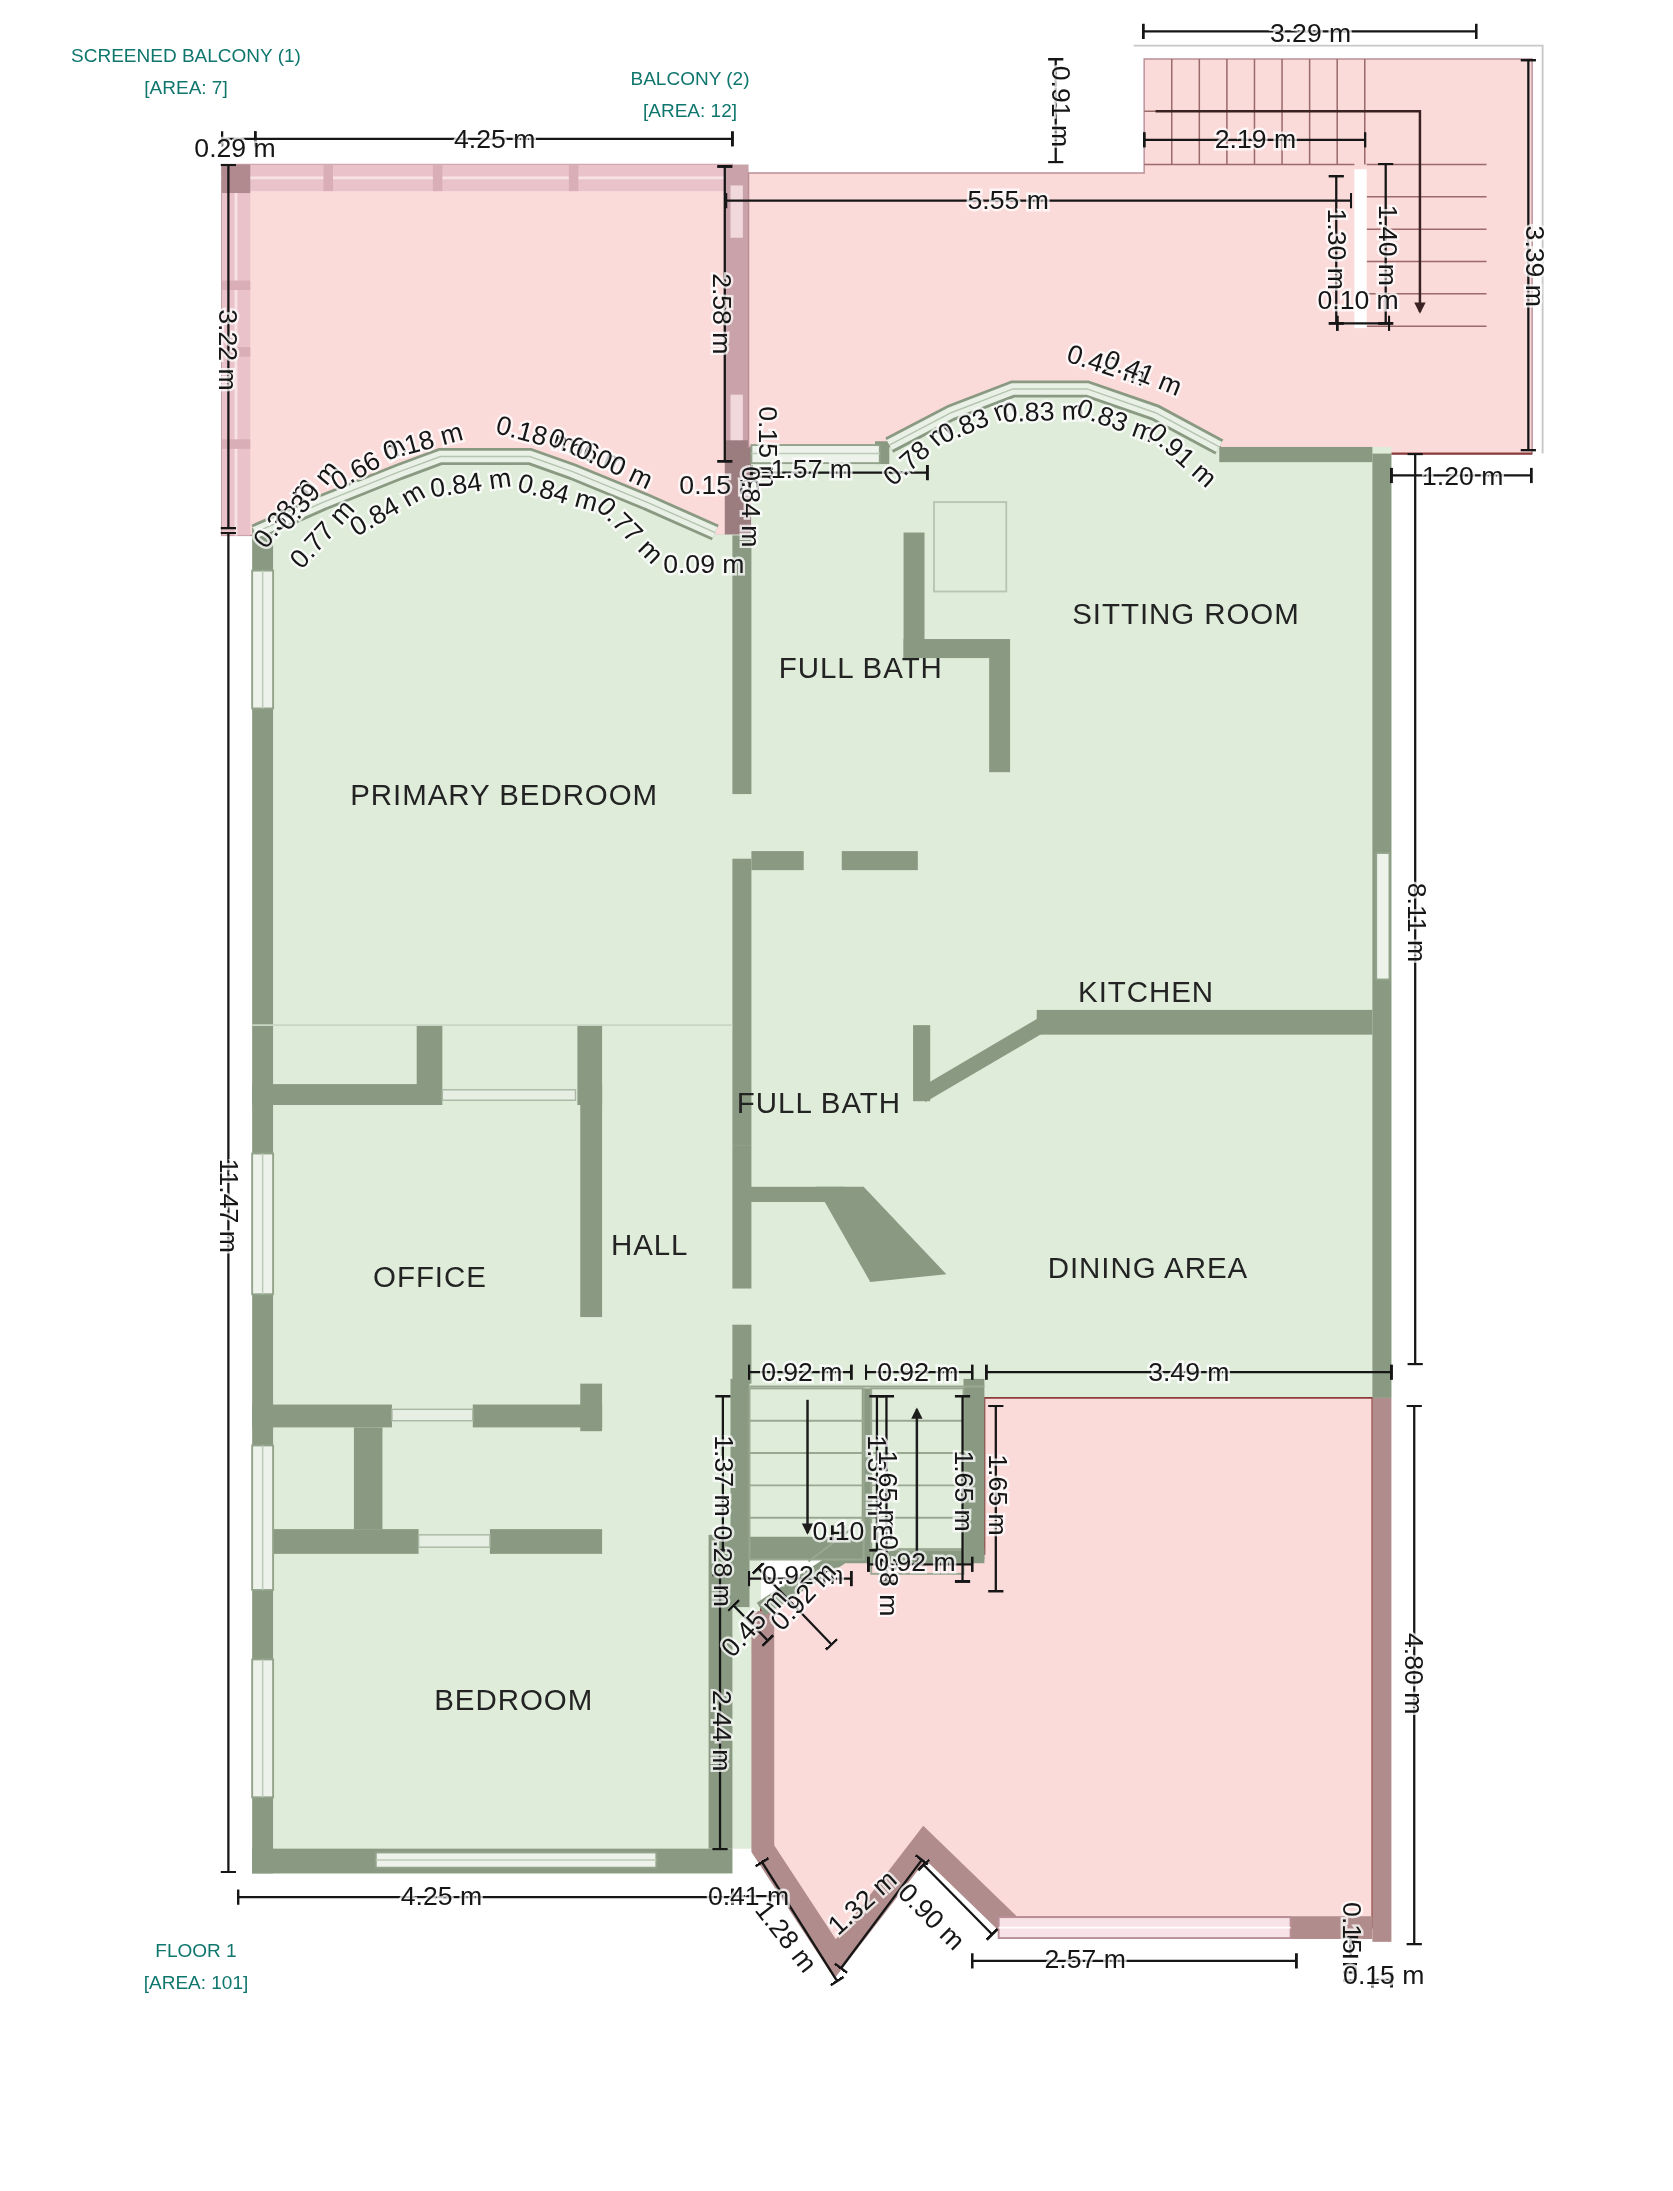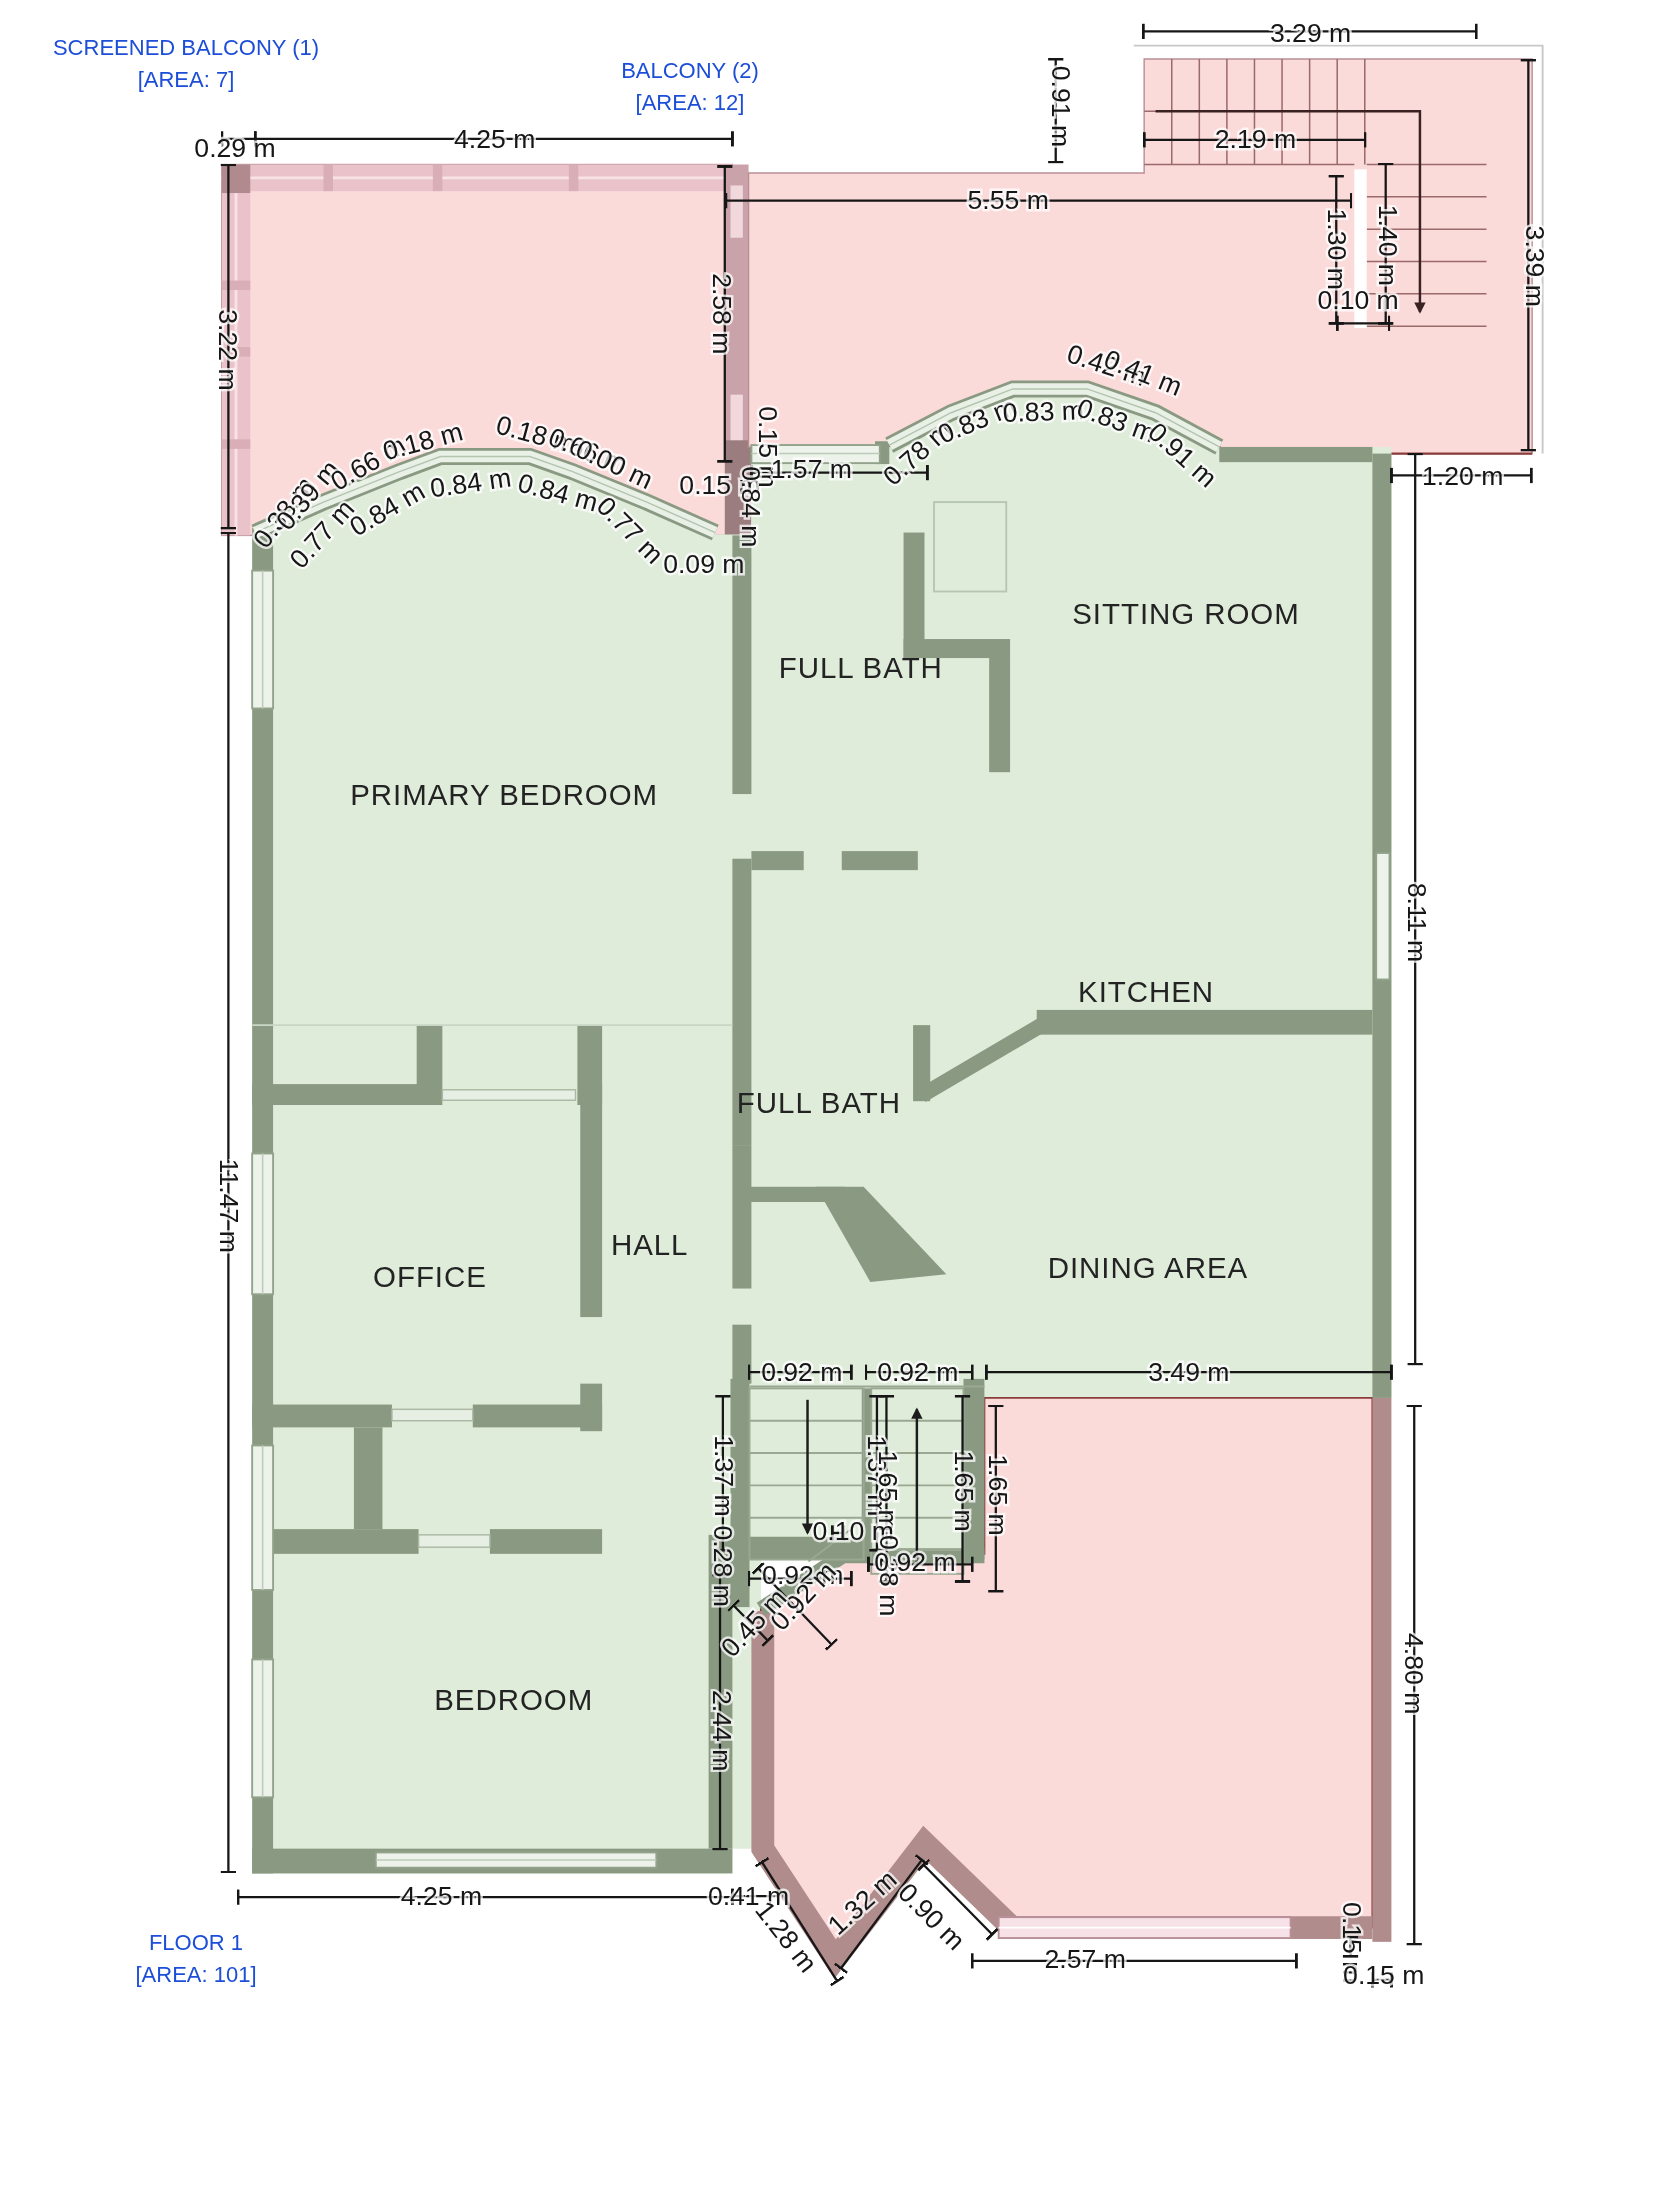--- a/index.html
+++ b/index.html
@@ -26,21 +26,21 @@
   .dl{stroke:var(--dim);stroke-width:2.4;marker-start:url(#tk);marker-end:url(#tk);}
   .walk{stroke:#3a2222;stroke-width:2.6;fill:none;marker-end:url(#ah);}
   .walk2{stroke:#1c1c1c;stroke-width:2.6;fill:none;marker-end:url(#ah2);}
   .outline-thin{stroke:#c8c8c8;stroke-width:2;fill:none;}
   .dim-t{font:28px "Liberation Sans",sans-serif;fill:var(--dim);text-anchor:middle;
          dominant-baseline:middle;paint-order:stroke;stroke:rgba(255,255,255,.75);stroke-width:5px;}
   .room-t{font:31px "Liberation Sans",sans-serif;fill:var(--txt);text-anchor:middle;
           dominant-baseline:middle;letter-spacing:1px;}
   
   .area-label{position:absolute;transform:translateX(-50%);text-align:center;
-              font-size:22px;line-height:32px;color:#1d4ed8;white-space:nowrap;}
+              font-size:19px;line-height:32px;color:#0f766e;white-space:nowrap;margin-top:8px;}
 </style>
 </head>
 <body>
 
 <div class="page" style="--wall: #8a9a82; --floor: #dfecda; --bal: #fbdada; --baledge: #8d3c3c; --otbwall: #b18c8c; --screen: #eac3ca; --winfill: #edf3ea; --dim: #161616; --txt: #232323;">
 
 <svg width="1674" height="2191" viewBox="0 0 1760 2304">
   <defs>
     <marker id="tk" markerWidth="20" markerHeight="20" refX="1" refY="10" orient="auto" markerUnits="userSpaceOnUse">
       <path d="M1,2 L1,18" stroke="#161616" stroke-width="3.2"></path>

